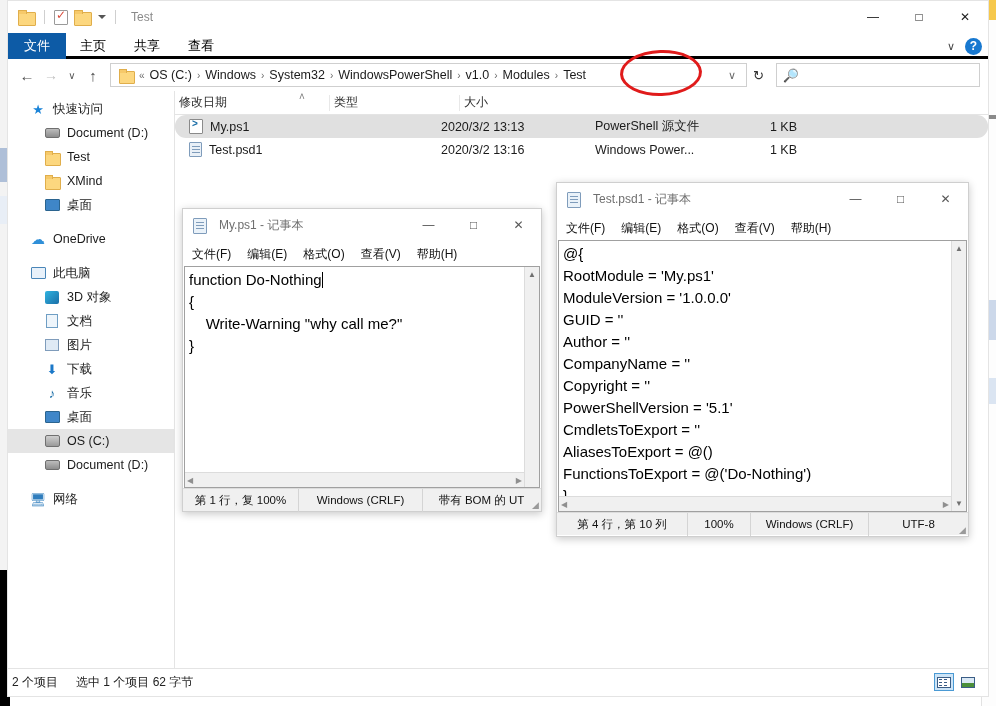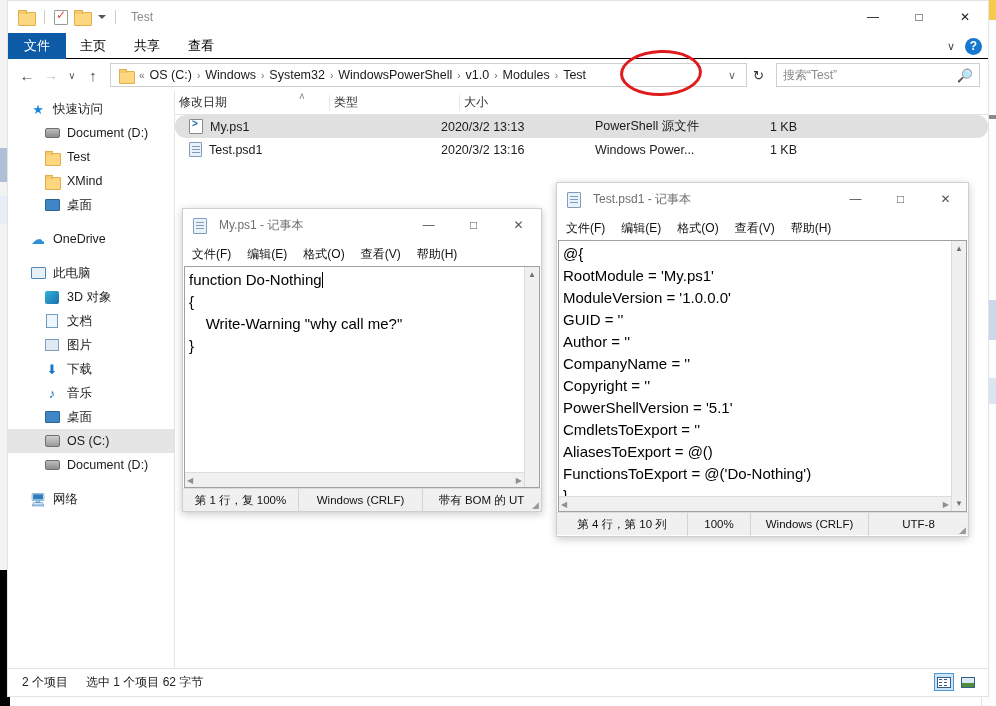--- a/index.html
+++ b/index.html
@@ -71,21 +71,21 @@
     display: flex; align-items: center; justify-content: center;
     font-size: 12px; color: #1a1a1a;
   }
   .win-min { right: 92px; }
   .win-max { right: 46px; }
   .win-close { right: 0px; }
 
   
   .ribbon {
     position: relative; height: 26px; background: #ffffff;
-    border-bottom: 1px solid #000000; display: flex; align-items: stretch;
+    border-bottom: 3px solid #000000; display: flex; align-items: stretch;
   }
   .tab {
     display: flex; align-items: center; justify-content: center;
     padding: 0 14px; font-size: 13px; color: #000; height: 26px;
   }
   .tab.file { background: #0d5ba6; color: #ffffff; font-size: 13px; padding: 0 16px; }
   .ribbon-right { position: absolute; right: 6px; top: 0; height: 26px; display: flex; align-items: center; gap: 10px; }
   .chev-down { font-size: 11px; color: #444; }
   .help-icon {
     width: 17px; height: 17px; border-radius: 50%; background: #1778d0; color: #fff;
@@ -188,21 +188,21 @@
   }
   .file-ico-psd1::after {
     content: ""; position: absolute; left: 2px; top: 3px; width: 8px; height: 1px;
     background: #7f9cbb; box-shadow: 0 3px 0 #7f9cbb, 0 6px 0 #7f9cbb;
   }
 
   
   .statusbar {
     position: absolute; left: 0; bottom: 0; width: 100%; height: 28px;
     border-top: 1px solid #e4e4e4; background: #ffffff;
-    display: flex; align-items: center; padding-left: 14px; gap: 18px; font-size: 12px; color: #222;
+    display: flex; align-items: center; padding-left: 4px; gap: 18px; font-size: 12px; color: #222;
   }
   .view-btns { position: absolute; right: 10px; top: 4px; display: flex; gap: 4px; }
   .view-btn {
     width: 20px; height: 18px; border: 1px solid transparent;
     display: flex; align-items: center; justify-content: center;
   }
   .view-btn.active { background: #cce4f7; border: 1px solid #4a9ad4; }
   .vb-details { width: 14px; height: 11px; border: 1px solid #3a5d86; background:#fff; position:relative;}
   .vb-details::after{content:"";position:absolute;left:1px;top:1px;width:3px;height:1px;background:#3a5d86;box-shadow:0 3px 0 #3a5d86,0 6px 0 #3a5d86,5px 0 0 #3a5d86,5px 3px 0 #3a5d86,5px 6px 0 #3a5d86;}
   .vb-large { width: 14px; height: 11px; border: 1px solid #3a5d86; background: linear-gradient(#dbe9f5 55%, #4b8f3a 55%); }
@@ -341,21 +341,20 @@
         <span class="crumb-sep">›</span>
         <span class="crumb">v1.0</span>
         <span class="crumb-sep">›</span>
         <span class="crumb">Modules</span>
         <span class="crumb-sep">›</span>
         <span class="crumb">Test</span>
         <span class="crumb-dd">∨</span>
       </div>
       <div class="refresh">↻</div>
       <div class="searchbar">
-        <span class="search-ph">搜索“Test”</span>
         <span class="search-icon">🔍</span>
       </div>
     </div>
 
     <div class="body">
 
       <div class="navpane">
         <div class="nav-item">
           <span class="nav-ico ico-star">★</span>
           <span>快速访问</span>

